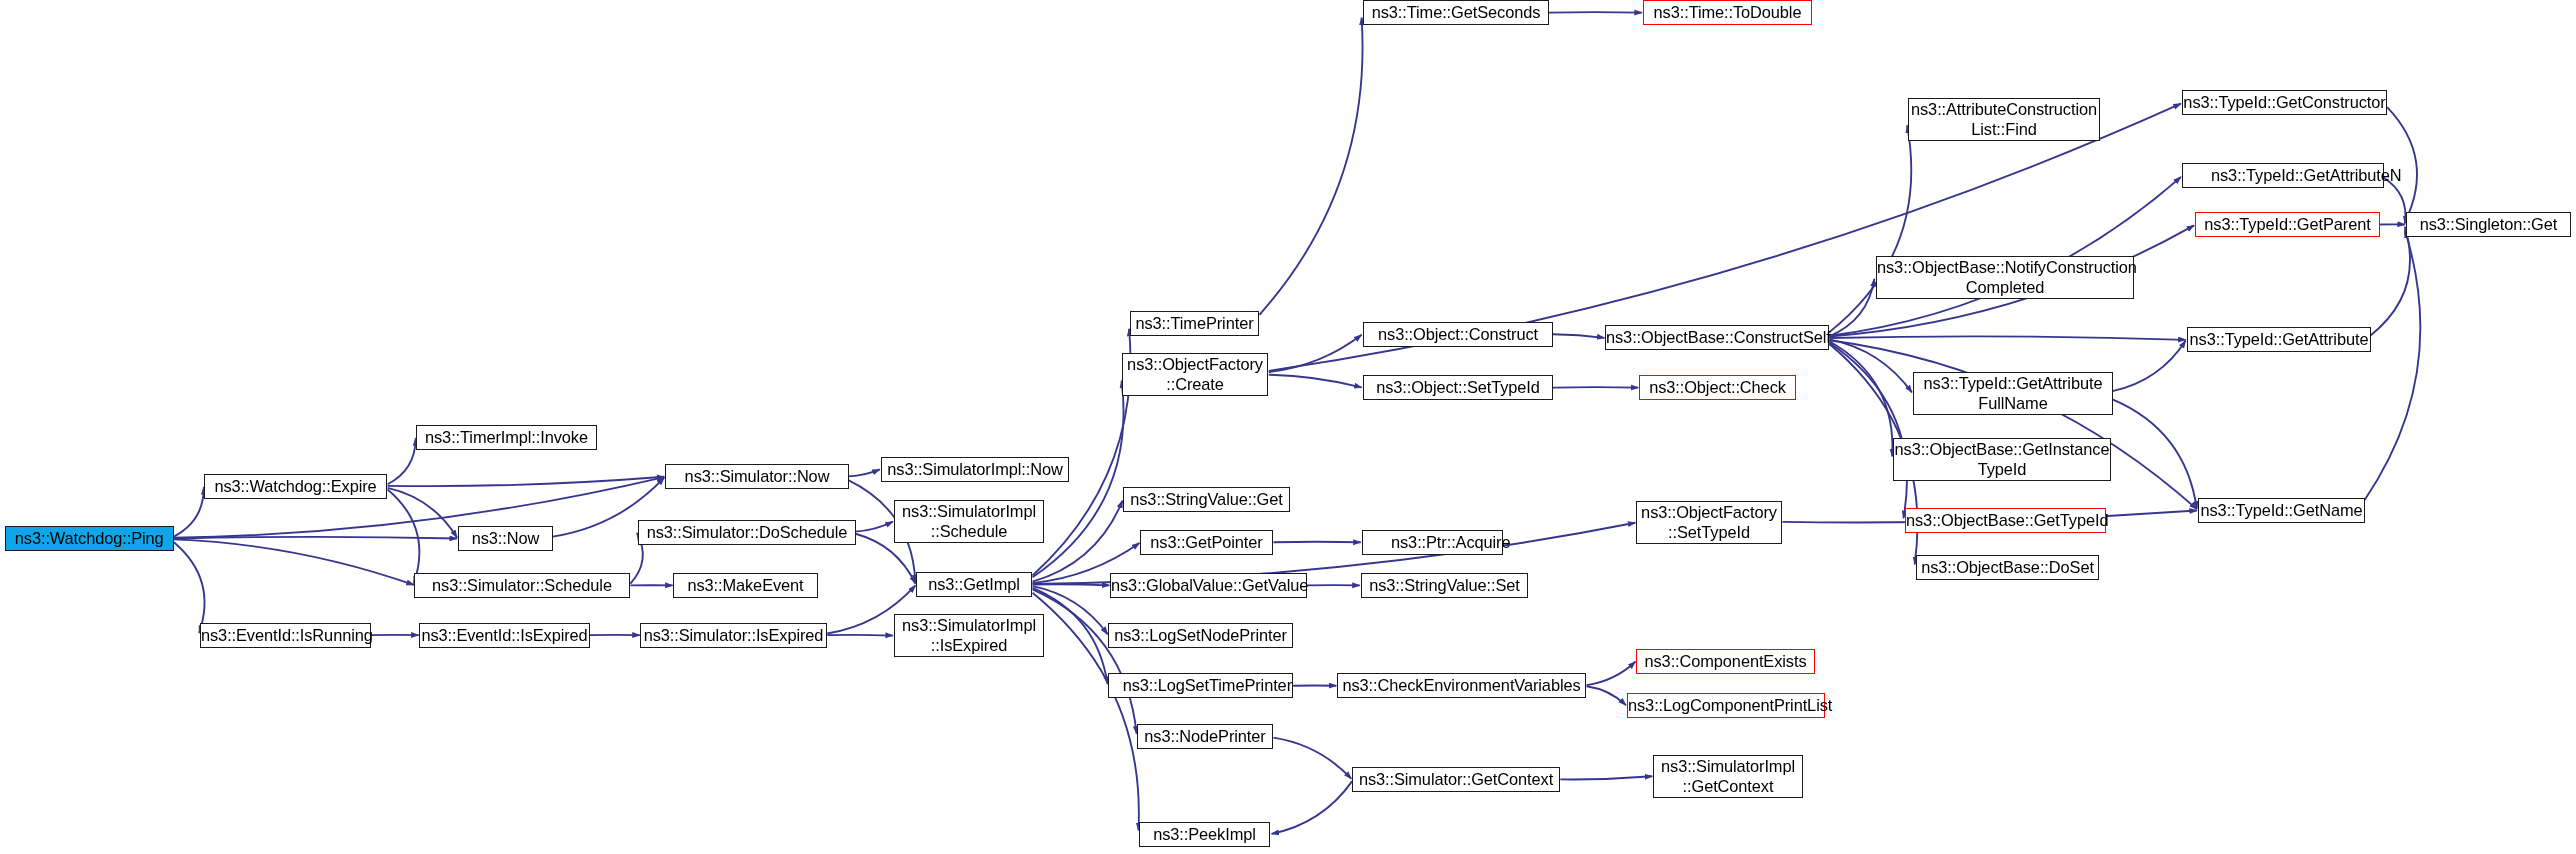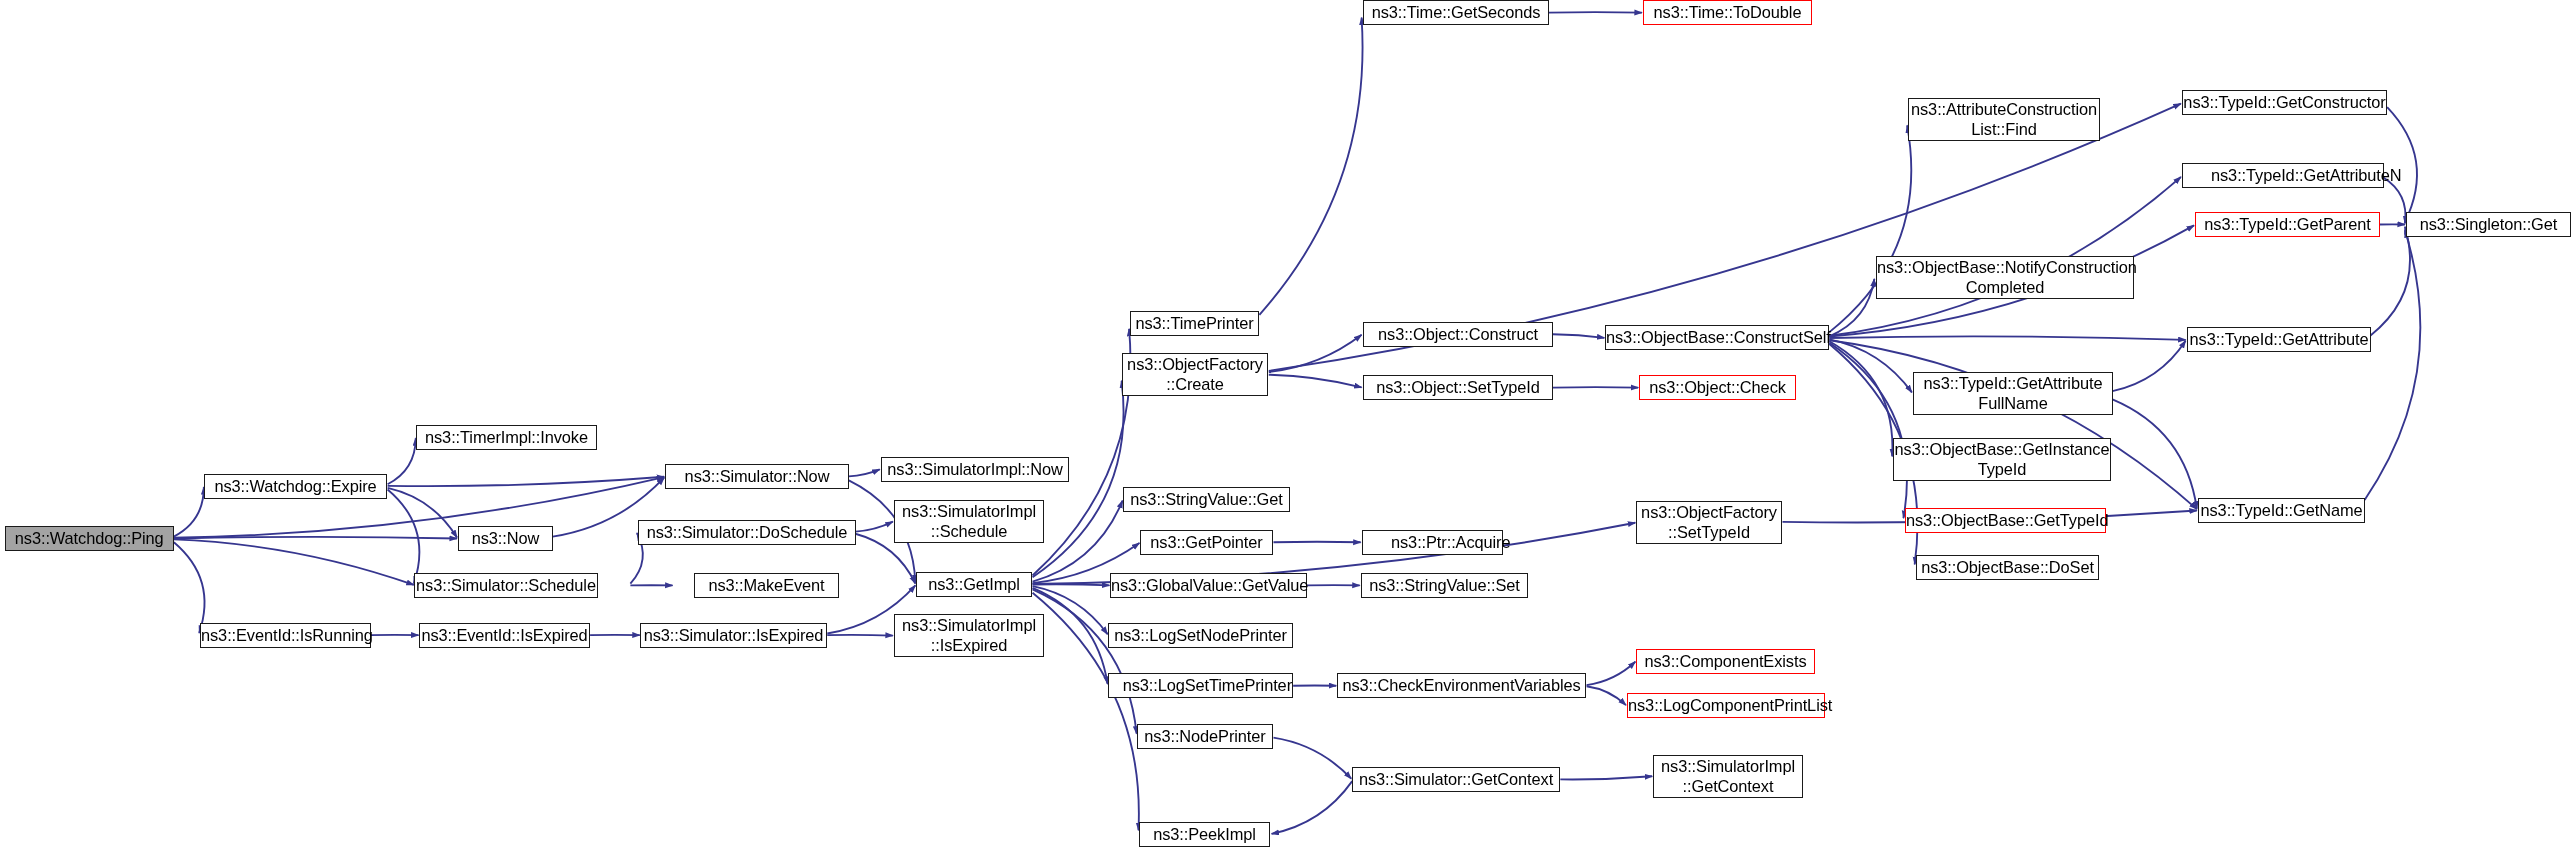--- a/index.html
+++ b/index.html
@@ -22,21 +22,21 @@
     line-height:1.18;
     display:flex;
     align-items:center;
     justify-content:center;
     text-align:center;
     white-space:pre;
     letter-spacing:-0.1px;
     z-index:5;
   }
   .node.red{border-color:#ff0000;}
-  .node.shaded{background:#a3a3a3;}
+  .node.shaded{background:#0ea5e9;}
   .node .lbl{display:block;width:100%;}
 </style>
 </head>
 <body>
 
 <div id="canvas">
   <svg id="edges" xmlns="http://www.w3.org/2000/svg" viewBox="0 0 2747 911" width="2576" height="854">
     <defs>
       <marker id="ah" markerWidth="9" markerHeight="9" refX="8" refY="3.2" orient="auto" markerUnits="userSpaceOnUse">
         <path d="M0,0 L9,3.2 L0,6.4 z" fill="#36368f"></path>
@@ -108,22 +108,22 @@
         <path d="M1901.0,556.7 Q2122.3,560.1 2343.0,544.6" fill="none" stroke="#36368f" stroke-width="2" marker-end="url(#ah)"></path>
       </g>
   </svg>
   <div id="node-layer">
       <div class="node shaded" style="left: 4.7px; top: 526px; width: 169px; height: 25px;"><span class="lbl">ns3::Watchdog::Ping</span></div>
       <div class="node" style="left: 416px; top: 425px; width: 181px; height: 25px;"><span class="lbl">ns3::TimerImpl::Invoke</span></div>
       <div class="node" style="left: 204px; top: 474px; width: 183px; height: 25px;"><span class="lbl">ns3::Watchdog::Expire</span></div>
       <div class="node" style="left: 458px; top: 526px; width: 95px; height: 25px;"><span class="lbl">ns3::Now</span></div>
       <div class="node" style="left: 665px; top: 464px; width: 184px; height: 25px;"><span class="lbl">ns3::Simulator::Now</span></div>
       <div class="node" style="left: 638px; top: 520px; width: 218px; height: 25px;"><span class="lbl">ns3::Simulator::DoSchedule</span></div>
-      <div class="node" style="left: 414px; top: 573px; width: 184px; height: 25px; text-align: center;"><span class="lbl">ns3::Simulator::Schedule</span></div>
-      <div class="node" style="left: 673px; top: 573px; width: 145px; height: 25px; margin-left: 21px;"><span class="lbl">ns3::MakeEvent</span></div>
+      <div class="node" style="left: 414px; top: 573px; width: 216px; height: 25px; text-align: center;"><span class="lbl">ns3::Simulator::Schedule</span></div>
+      <div class="node" style="left: 673px; top: 573px; width: 145px; height: 25px;"><span class="lbl">ns3::MakeEvent</span></div>
       <div class="node" style="left: 200px; top: 623px; width: 171px; height: 25px;"><span class="lbl">ns3::EventId::IsRunning</span></div>
       <div class="node" style="left: 419px; top: 623px; width: 171px; height: 25px;"><span class="lbl">ns3::EventId::IsExpired</span></div>
       <div class="node" style="left: 640px; top: 623px; width: 187px; height: 25px;"><span class="lbl">ns3::Simulator::IsExpired</span></div>
       <div class="node" style="left: 881px; top: 457px; width: 188px; height: 25px;"><span class="lbl">ns3::SimulatorImpl::Now</span></div>
       <div class="node" style="left: 894px; top: 500px; width: 150px; height: 43px;"><span class="lbl">ns3::SimulatorImpl
 ::Schedule</span></div>
       <div class="node" style="left: 894px; top: 614px; width: 150px; height: 43px;"><span class="lbl">ns3::SimulatorImpl
 ::IsExpired</span></div>
       <div class="node" style="left: 916px; top: 572px; width: 116px; height: 25px;"><span class="lbl">ns3::GetImpl</span></div>
       <div class="node" style="left: 1123px; top: 487px; width: 167px; height: 25px;"><span class="lbl">ns3::StringValue::Get</span></div>

